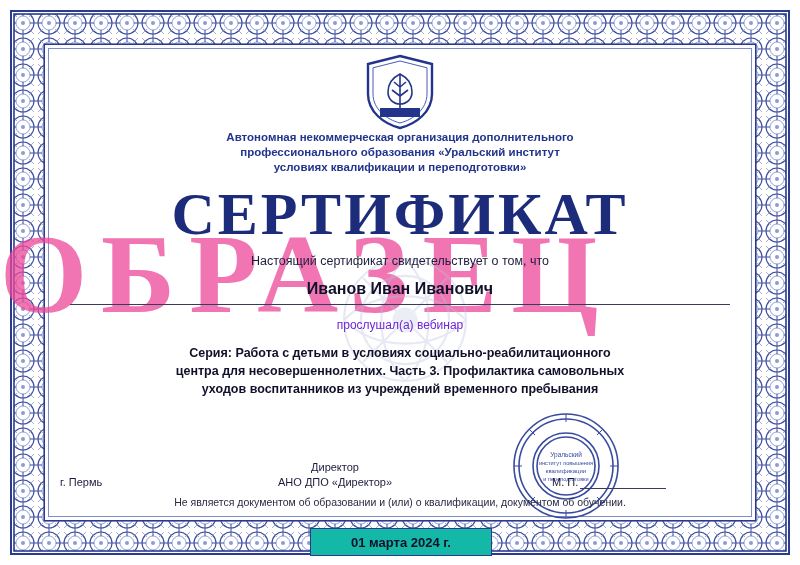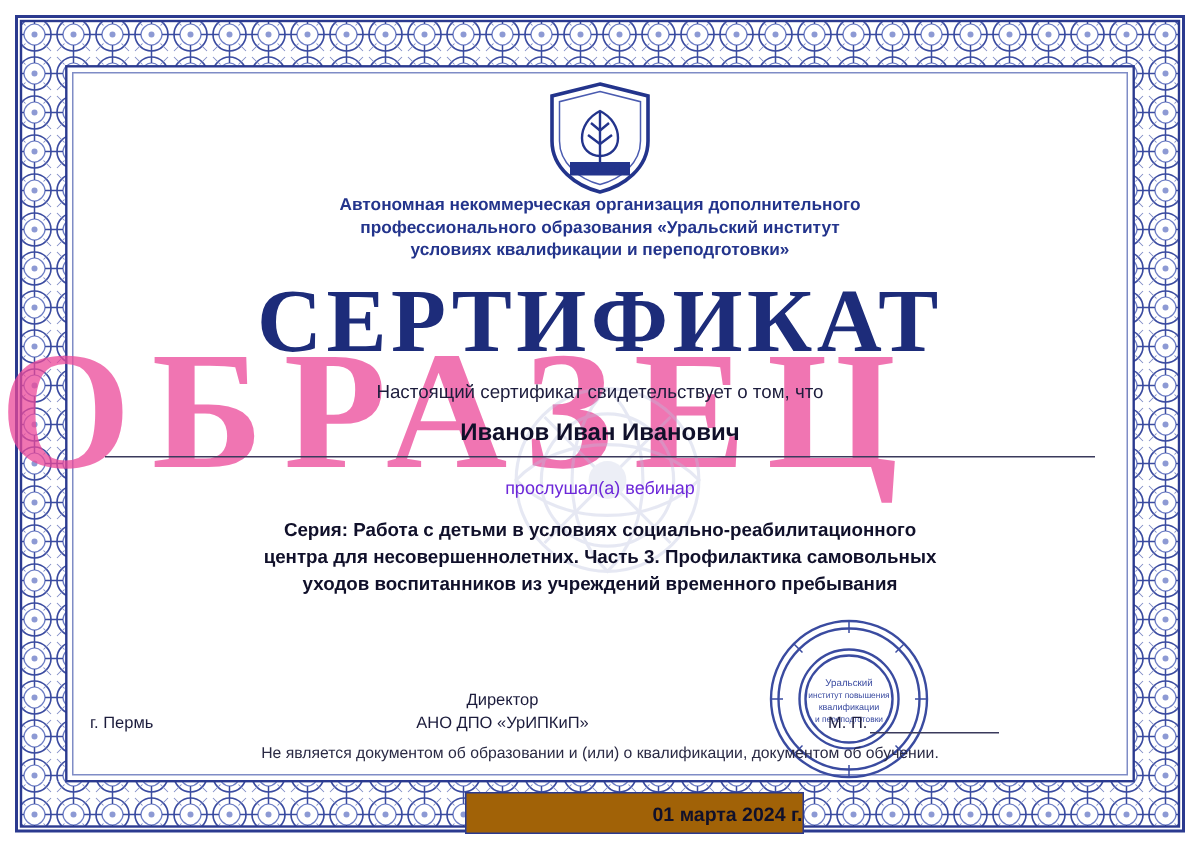--- a/index.html
+++ b/index.html
@@ -232,26 +232,25 @@
   }
 
   
   .date-box {
     position: absolute;
     left: 310px;
     top: 528px;
     width: 180px;
     height: 26px;
     border: 1px solid #2b3a8f;
-    background: #a16207;
+    background: #14b8a6;
     z-index: 4;
     display: flex;
     align-items: center;
-    justify-content: flex-end;
-    padding-left: 44px;
+    justify-content: center;
   }
   .date-text {
     font-size: 13px;
     font-weight: bold;
     color: #10102a;
   }
 
   
   .shield-text {
     font-family: "Liberation Serif", serif;
@@ -364,21 +363,21 @@
         <text x="56" y="55" style="font-size:5.6px;">институт повышения</text>
         <text x="56" y="63" style="font-size:6px;">квалификации</text>
         <text x="56" y="71" style="font-size:5.6px;">и переподготовки</text>
       </g>
     </svg>
 
     <div class="city">г. Пермь</div>
 
     <div class="director">
       <div>Директор</div>
-      <div>АНО ДПО «УрИПКиП»</div>
+      <div>АНО ДПО «Директор»</div>
     </div>
 
     <div class="mp">М. П.</div>
     <div class="mp-line"></div>
 
     <div class="disclaimer">Не является документом об образовании и (или) о квалификации, документом об обучении.</div>
   </div>
 
   <div class="date-box">
     <span class="date-text">01 марта 2024 г.</span>

